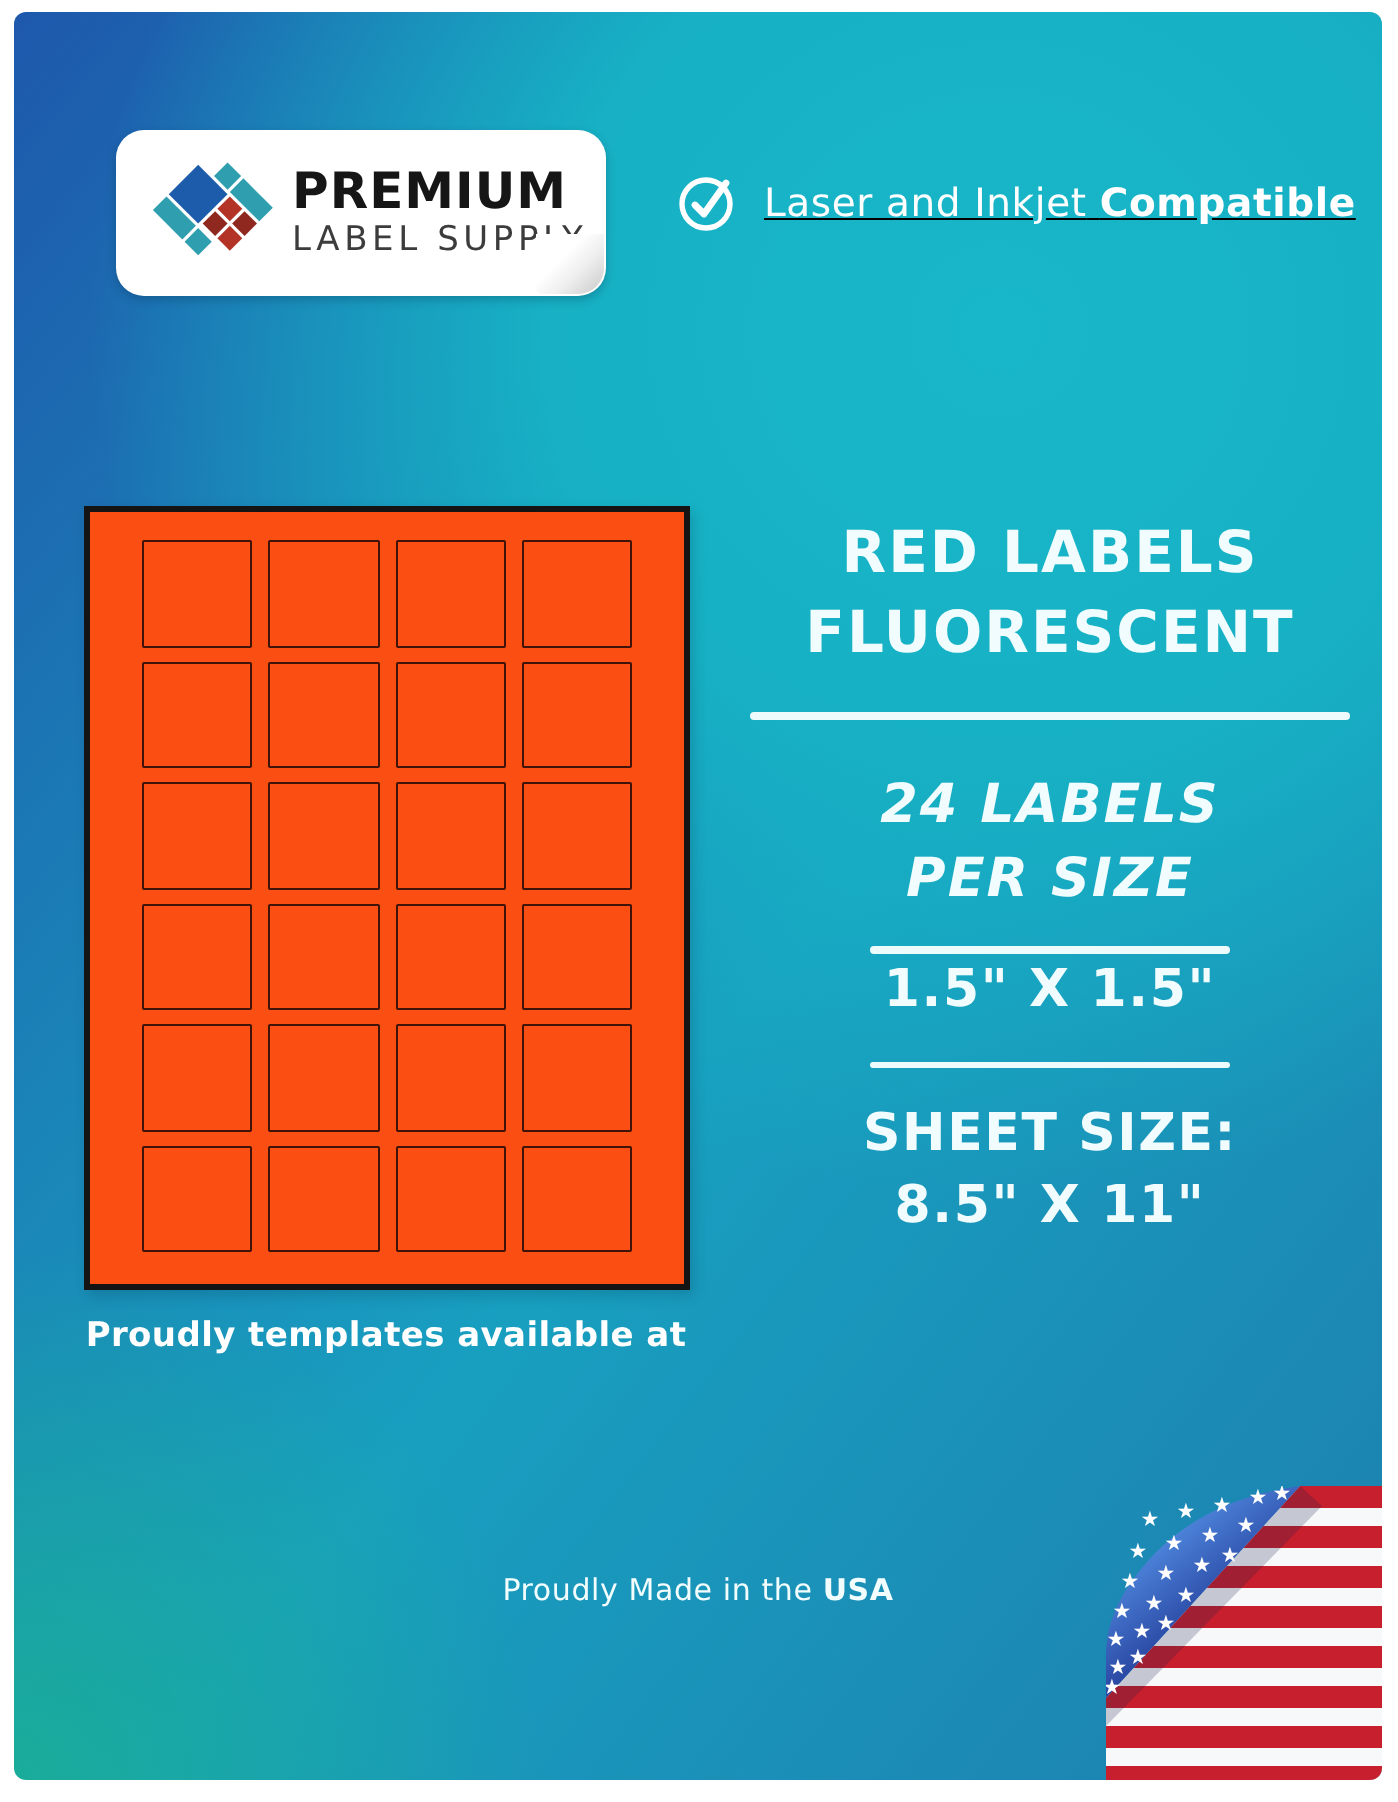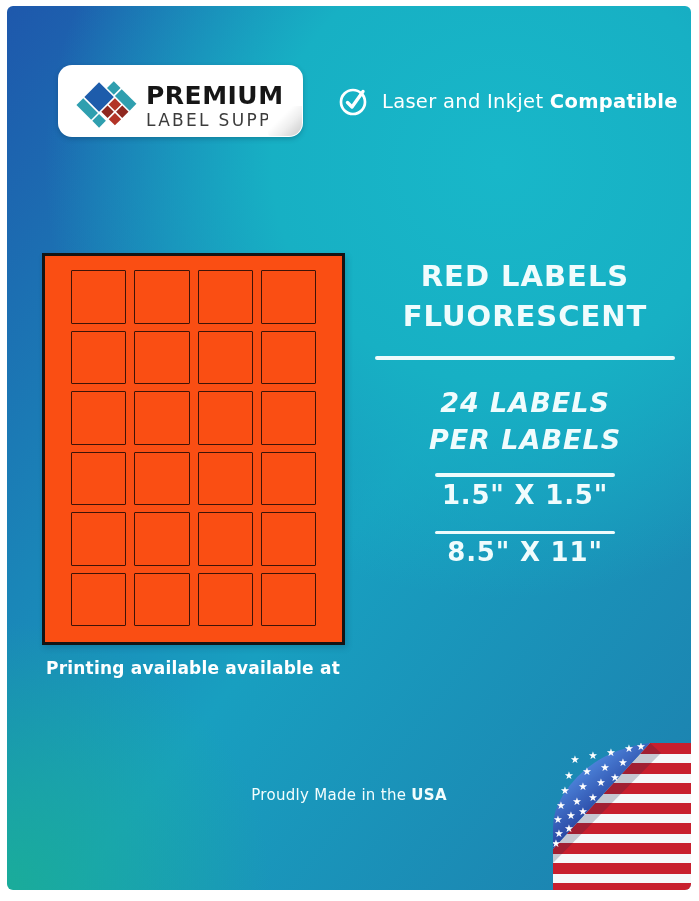--- a/index.html
+++ b/index.html
@@ -10,42 +10,42 @@
     position:absolute; left:7px; top:6px; width:684px; height:884px;
     border-radius:6px; overflow:hidden;
     background:
       radial-gradient(95% 70% at 72% 18%, #18b7c9 0%, #17b0c4 35%, rgba(23,176,196,0) 70%),
       radial-gradient(70% 55% at 0% 100%, rgba(26,173,152,0.95) 0%, rgba(26,173,152,0) 55%),
       linear-gradient(128deg, #1e58ac 0%, #1a86b8 34%, #189fc0 55%, #1d7fae 100%);
   }
 
   
   .logo-box {
-    position:absolute; left:51px; top:59px; width:245px; height:72px;
+    position:absolute; left:51px; top:59px; width:245px; height:83px;
     background:#ffffff; border-radius:14px;
     box-shadow:0 2px 5px rgba(0,30,60,.25);
   }
   .logo-box .dogear {
     position:absolute; right:1px; bottom:1px; width:34px; height:30px;
     border-radius:0 0 13px 3px;
     background:linear-gradient(315deg, #c9c9c9 0%, #efefef 38%, #ffffff 62%);
   }
   .logo-mark { position:absolute; left:22px; top:13px; width:54px; height:54px;
     transform:rotate(45deg) scale(0.8); transform-origin:center; }
   .logo-mark i { position:absolute; display:block; }
   .tile-teal { background:#2f9faf; }
   .tile-blue { background:#1d5cab; }
   .tile-red  { background:#b33427; }
   .tile-dred { background:#8f281f; }
   .logo-text { position:absolute; left:88px; top:17px; }
   .logo-line1 { font-size:25px; font-weight:800; color:#161616; letter-spacing:.5px; line-height:28px; }
   .logo-line2 { font-size:17px; font-weight:400; color:#3c3c3c; letter-spacing:2.3px; line-height:21px; }
 
   
-  .compat { position:absolute; left:331px; top:80px; display:flex; align-items:center; gap:13px; }
+  .compat { position:absolute; left:331px; top:80px; display:flex; align-items:center; gap:13px;text-decoration:underline; }
   .compat-text { color:#ffffff; font-size:19.5px; letter-spacing:.3px; }
   .compat-text b { font-weight:800; }
 
   
   .sheet {
     position:absolute; left:35px; top:247px; width:303px; height:392px;
     background:#fa4e13; border:3px solid #141414;
     padding:14px 26px 16px 26px;
     display:grid; grid-template-columns:repeat(4,1fr); grid-template-rows:repeat(6,1fr);
     column-gap:8px; row-gap:7px;
@@ -138,29 +138,30 @@
         <div class="cell"></div>
         <div class="cell"></div>
         <div class="cell"></div>
       </div>
 
     <div class="right-col">
       <div class="headline">RED LABELS</div>
       <div class="headline">FLUORESCENT</div>
       <div class="divider div-wide"></div>
       <div class="spec-big mt-count">24 LABELS</div>
-      <div class="spec-big">PER LABELS</div>
+      <div class="spec-big">PER SIZE</div>
       <div class="divider div-narrow mt-div2"></div>
       <div class="spec-med">1.5" X 1.5"</div>
       <div class="divider div-narrow mt-div3"></div>
+      <div class="spec-med mt-sheetsize">SHEET SIZE:</div>
       <div class="spec-med">8.5" X 11"</div>
     </div>
 
     <div class="templates">
-      <div>Printing available available at</div>
+      <div>Proudly templates available at</div>
     </div>
 
     <div class="footer"><span>Proudly Made in the </span><b>USA</b></div>
 
     <svg class="flag" id="flag-svg" viewBox="0 0 138 147">
       <defs>
         <clipPath id="stripesClip">
             <path d="M97 0 H138 V147 H0 V106 Z"></path>
           </clipPath>
         <linearGradient id="curlGrad" x1="0.1" y1="0" x2="0.8" y2="0.95">

